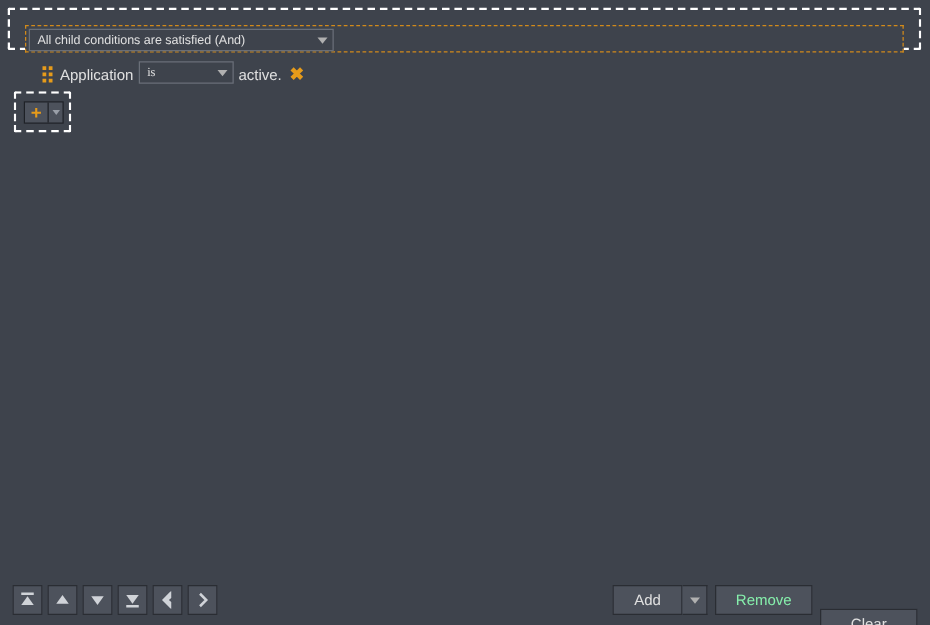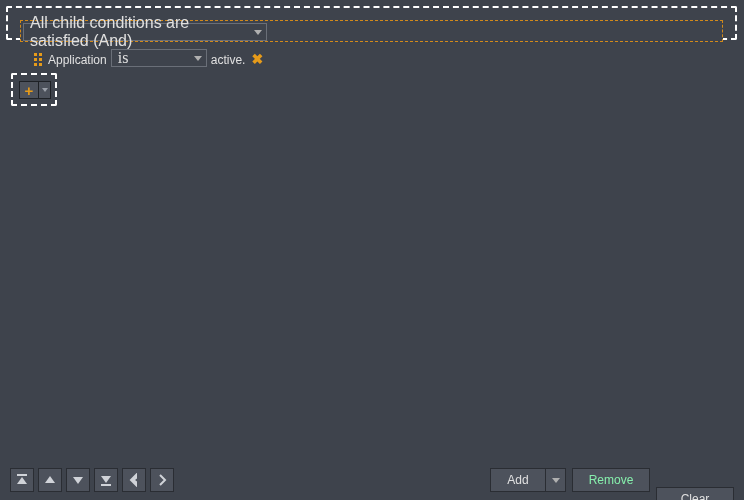--- a/index.html
+++ b/index.html
@@ -33,21 +33,21 @@
   
   .combo {
     display: inline-flex;
     align-items: center;
     justify-content: space-between;
     height: 18px;
     background: #3e434c;
     border: 1px solid #6a6f78;
     color: #e0e0e0;
     padding: 0 4px 0 6px;
-    font-size: 16px;
+    font-size: 10px;
     cursor: pointer;
   }
   .combo .caret {
     width: 0; height: 0;
     border-left: 4px solid transparent;
     border-right: 4px solid transparent;
     border-top: 5px solid #b0b0b0;
     margin-left: 4px;
   }
 
@@ -181,21 +181,21 @@
 <div class="rule-row">
   <div class="grip">
     <span></span>
       <span></span>
       <span></span>
       <span></span>
       <span></span>
       <span></span>
   </div>
   <span class="rule-label">Application</span>
-  <div class="combo" style="width:96px;font-family:Liberation Serif, serif;">
+  <div class="combo" style="width:76px;font-family:Liberation Serif, serif;">
     <span>is</span>
     <span class="caret"></span>
   </div>
   <span class="rule-suffix">active.</span>
   <div class="x-btn">
     <span>✖</span>
   </div>
 </div>
 
 <div class="dashed-box" style="left:11px; top:73px; width:46px; height:33px;"></div>

